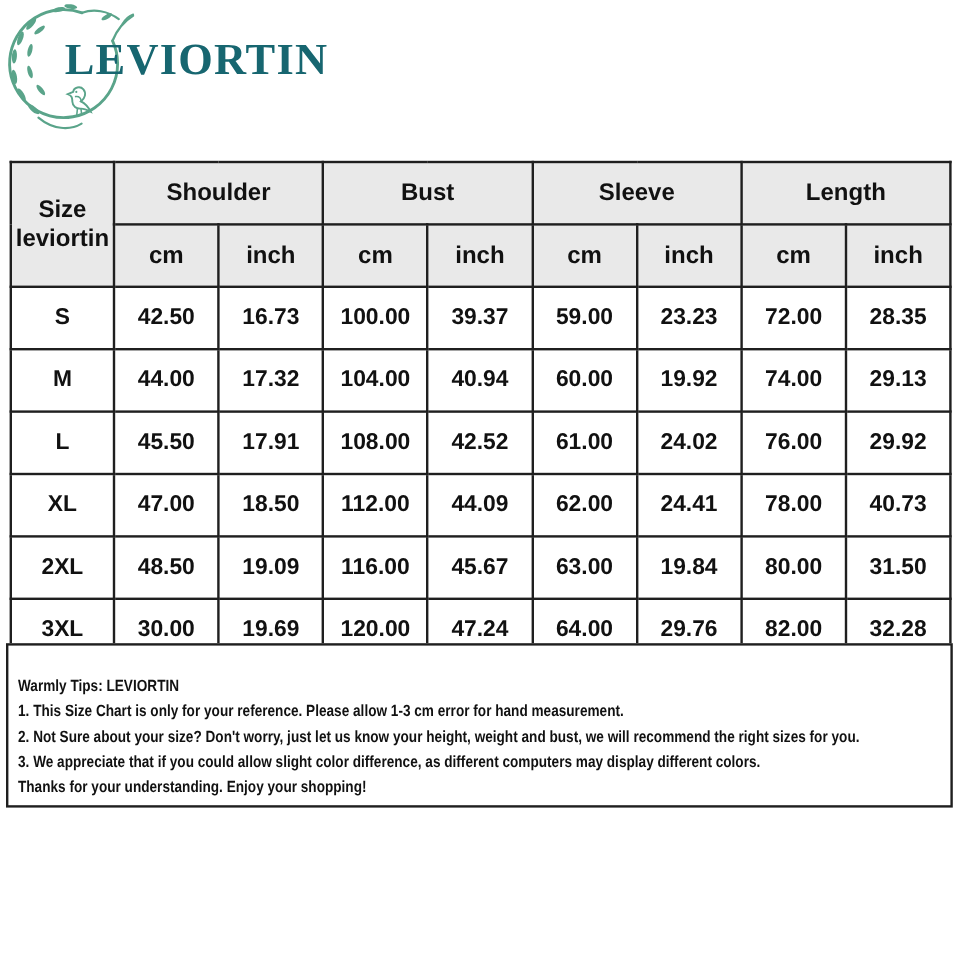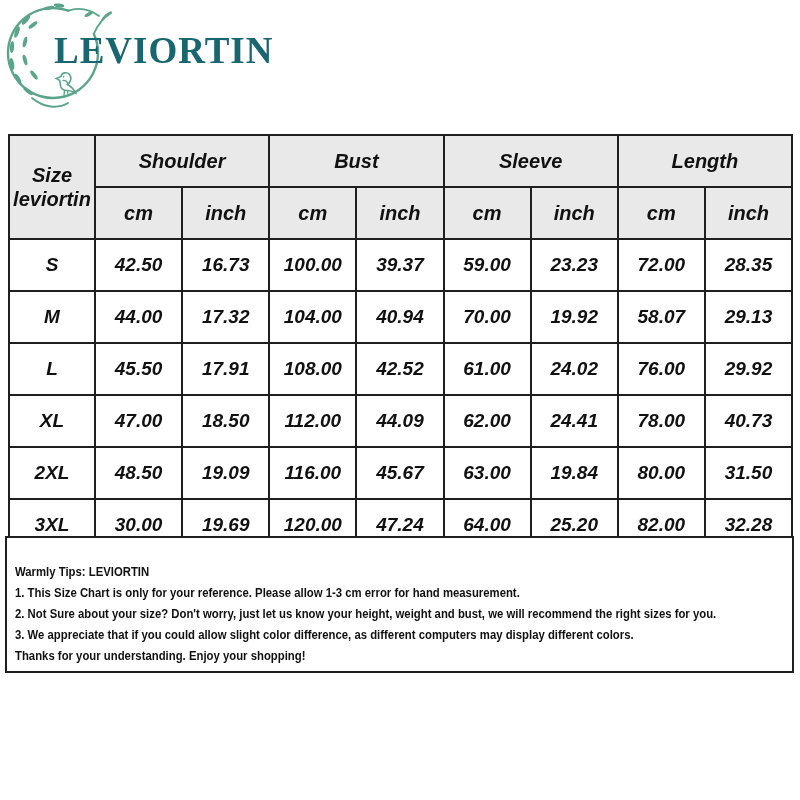--- a/index.html
+++ b/index.html
@@ -13,21 +13,21 @@
   .logo svg{position:absolute;left:0;top:0;}
   .brand{
     position:absolute;left:48px;top:27px;
     font-family:"Liberation Serif",serif;font-weight:bold;
     font-size:37px;letter-spacing:1px;color:var(--brand,#176670);
     white-space:nowrap;
   }
   
   table.size-chart{
     position:absolute;left:8px;top:134px;width:785px;
-    border-collapse:collapse;table-layout:fixed;font-style:italic;
+    border-collapse:collapse;table-layout:fixed;
   }
   table.size-chart td{
     border:2px solid var(--border,#1f1f1f);
     height:50px;text-align:center;vertical-align:middle;
     font-weight:bold;font-size:19px;color:#111;
     padding:0;background:#fff;
   }
   table.size-chart tr.hdr td{background:var(--header_bg,#e9e9e9);font-size:20px;}
   td.size-hd{line-height:24px;font-size:19px;}
   
@@ -124,23 +124,23 @@
     <td>23.23</td>
     <td>72.00</td>
     <td>28.35</td>
   </tr>
   <tr>
     <td>M</td>
     <td>44.00</td>
     <td>17.32</td>
     <td>104.00</td>
     <td>40.94</td>
-    <td>70.00</td>
+    <td>60.00</td>
     <td>19.92</td>
-    <td>58.07</td>
+    <td>74.00</td>
     <td>29.13</td>
   </tr>
   <tr>
     <td>L</td>
     <td>45.50</td>
     <td>17.91</td>
     <td>108.00</td>
     <td>42.52</td>
     <td>61.00</td>
     <td>24.02</td>
@@ -169,21 +169,21 @@
     <td>80.00</td>
     <td>31.50</td>
   </tr>
   <tr>
     <td>3XL</td>
     <td>30.00</td>
     <td>19.69</td>
     <td>120.00</td>
     <td>47.24</td>
     <td>64.00</td>
-    <td>25.20</td>
+    <td>29.76</td>
     <td>82.00</td>
     <td>32.28</td>
   </tr>
   </tbody>
 </table>
 
 <div class="tips">
   <div class="line">Warmly Tips: LEVIORTIN</div>
   <div class="line">1. This Size Chart is only for your reference. Please allow 1-3 cm error for hand measurement.</div>
   <div class="line">2. Not Sure about your size? Don't worry, just let us know your height, weight and bust, we will recommend the right sizes for you.</div>

